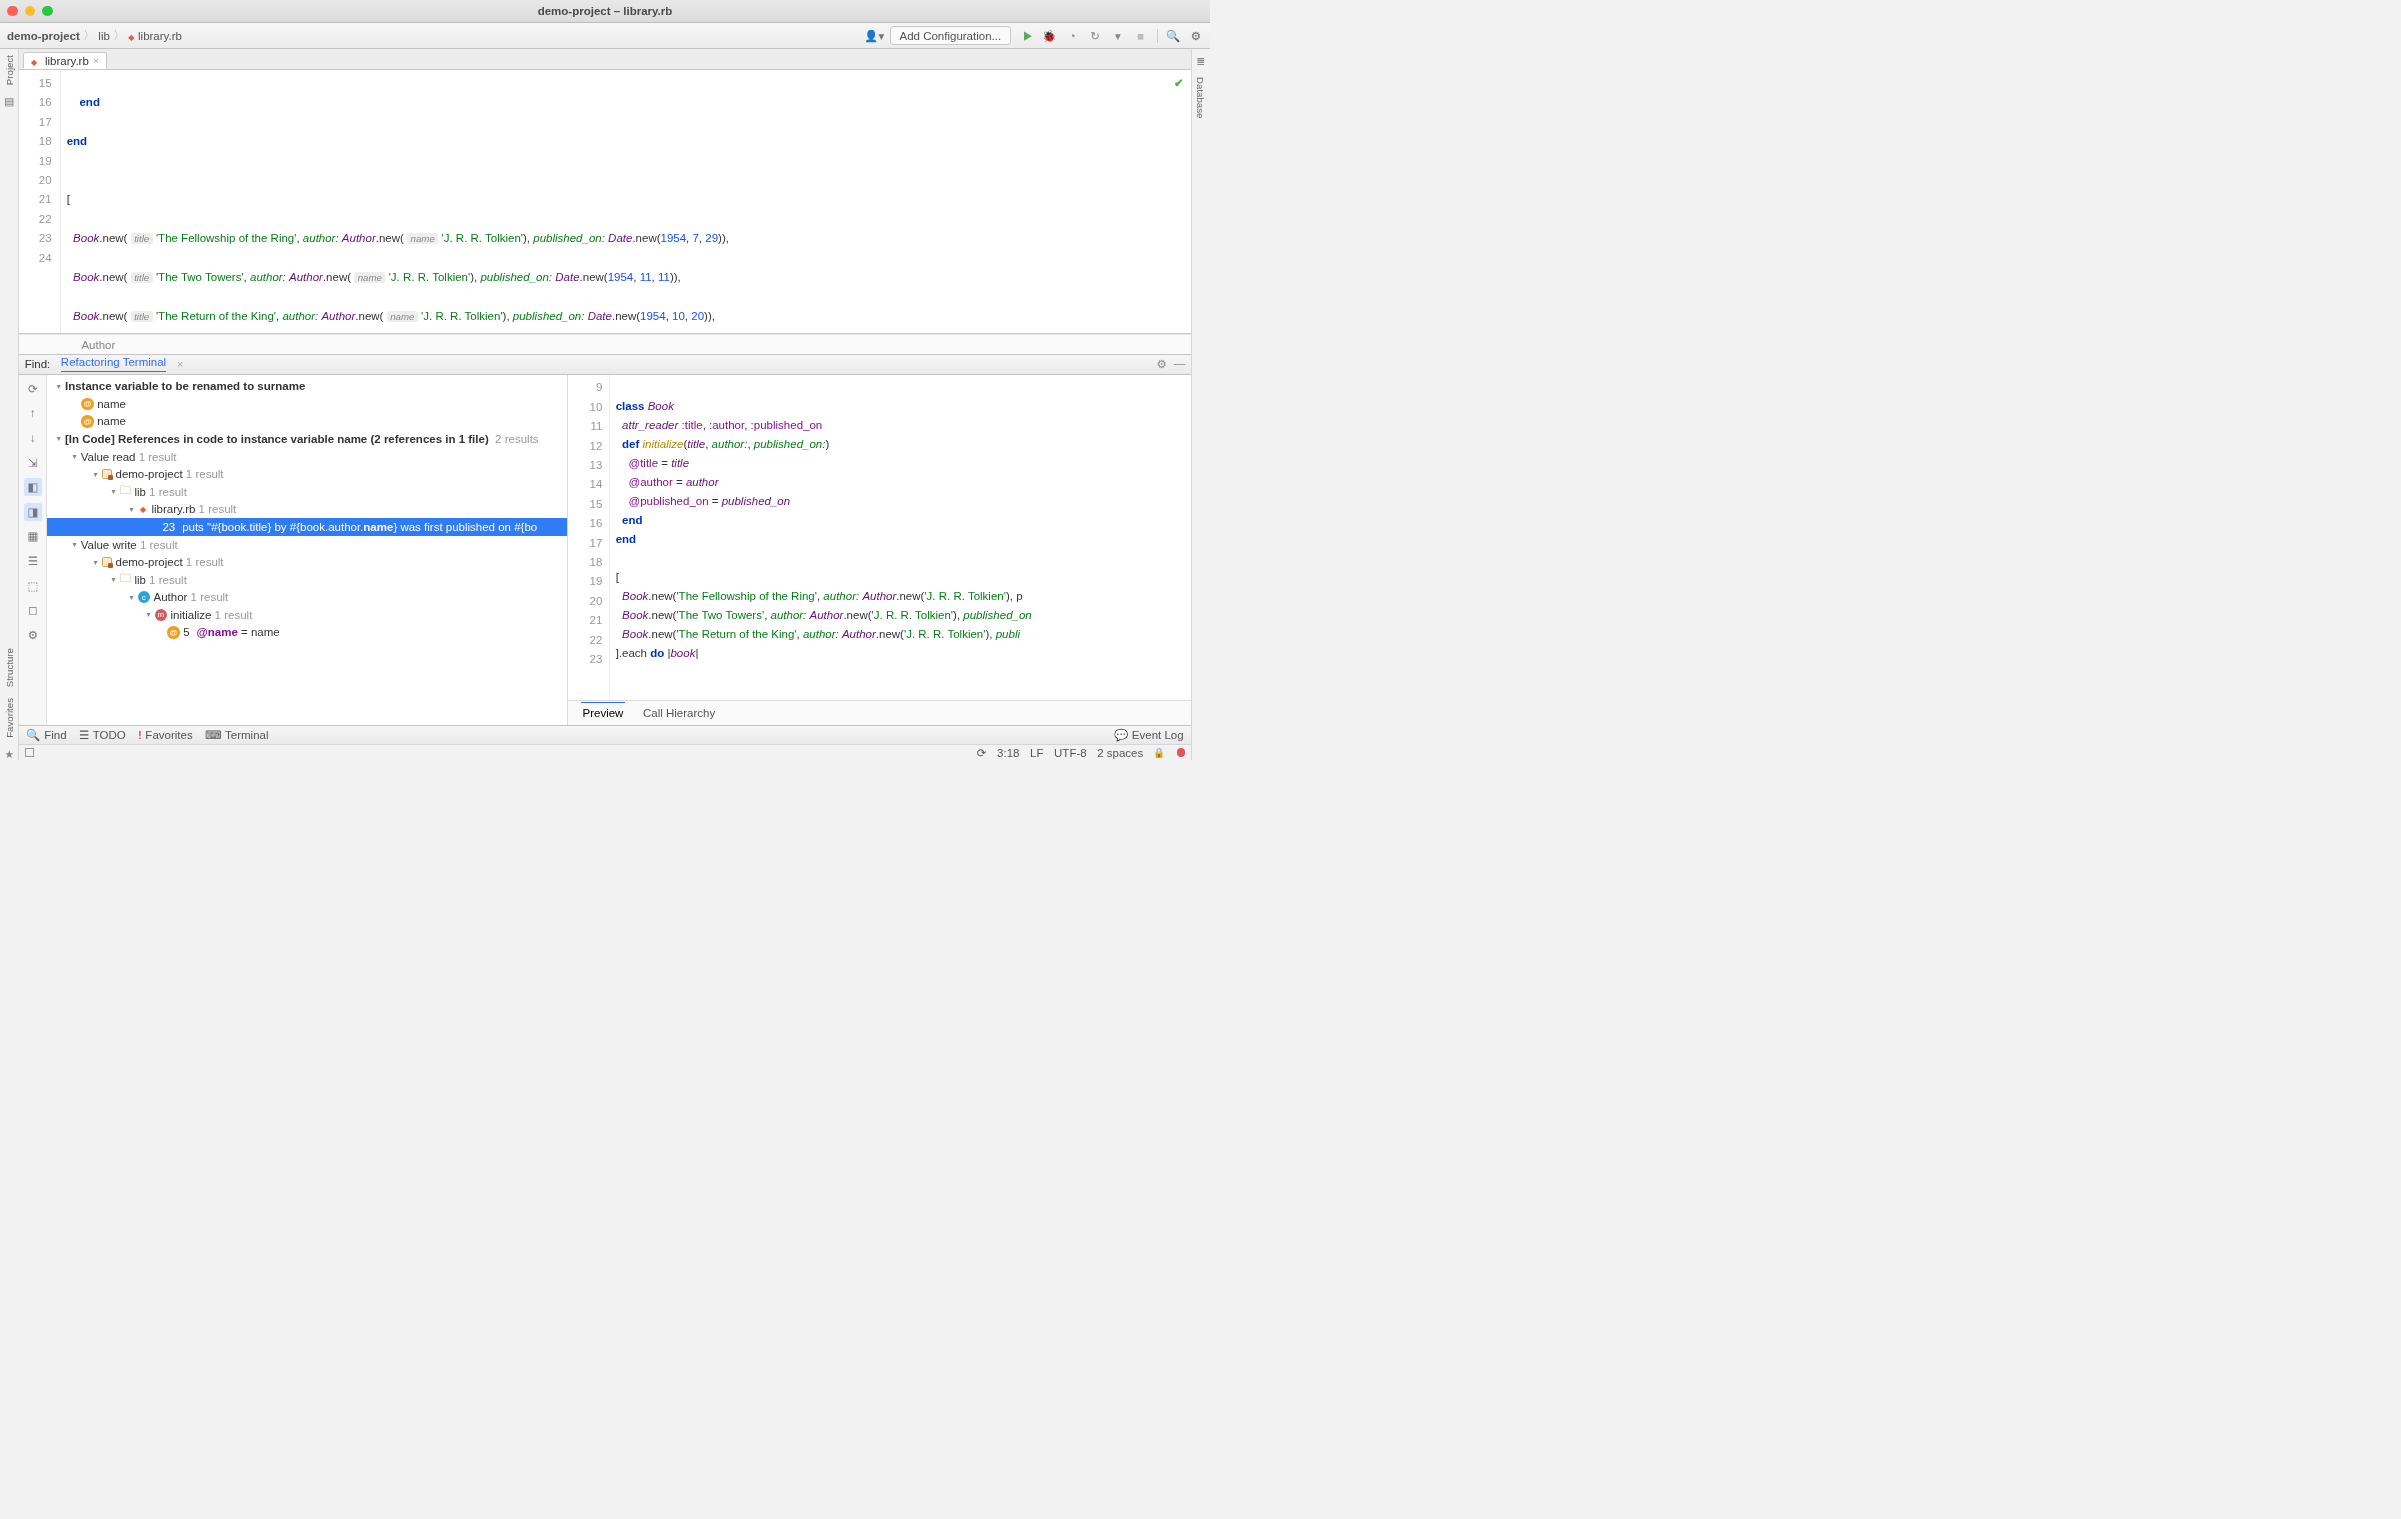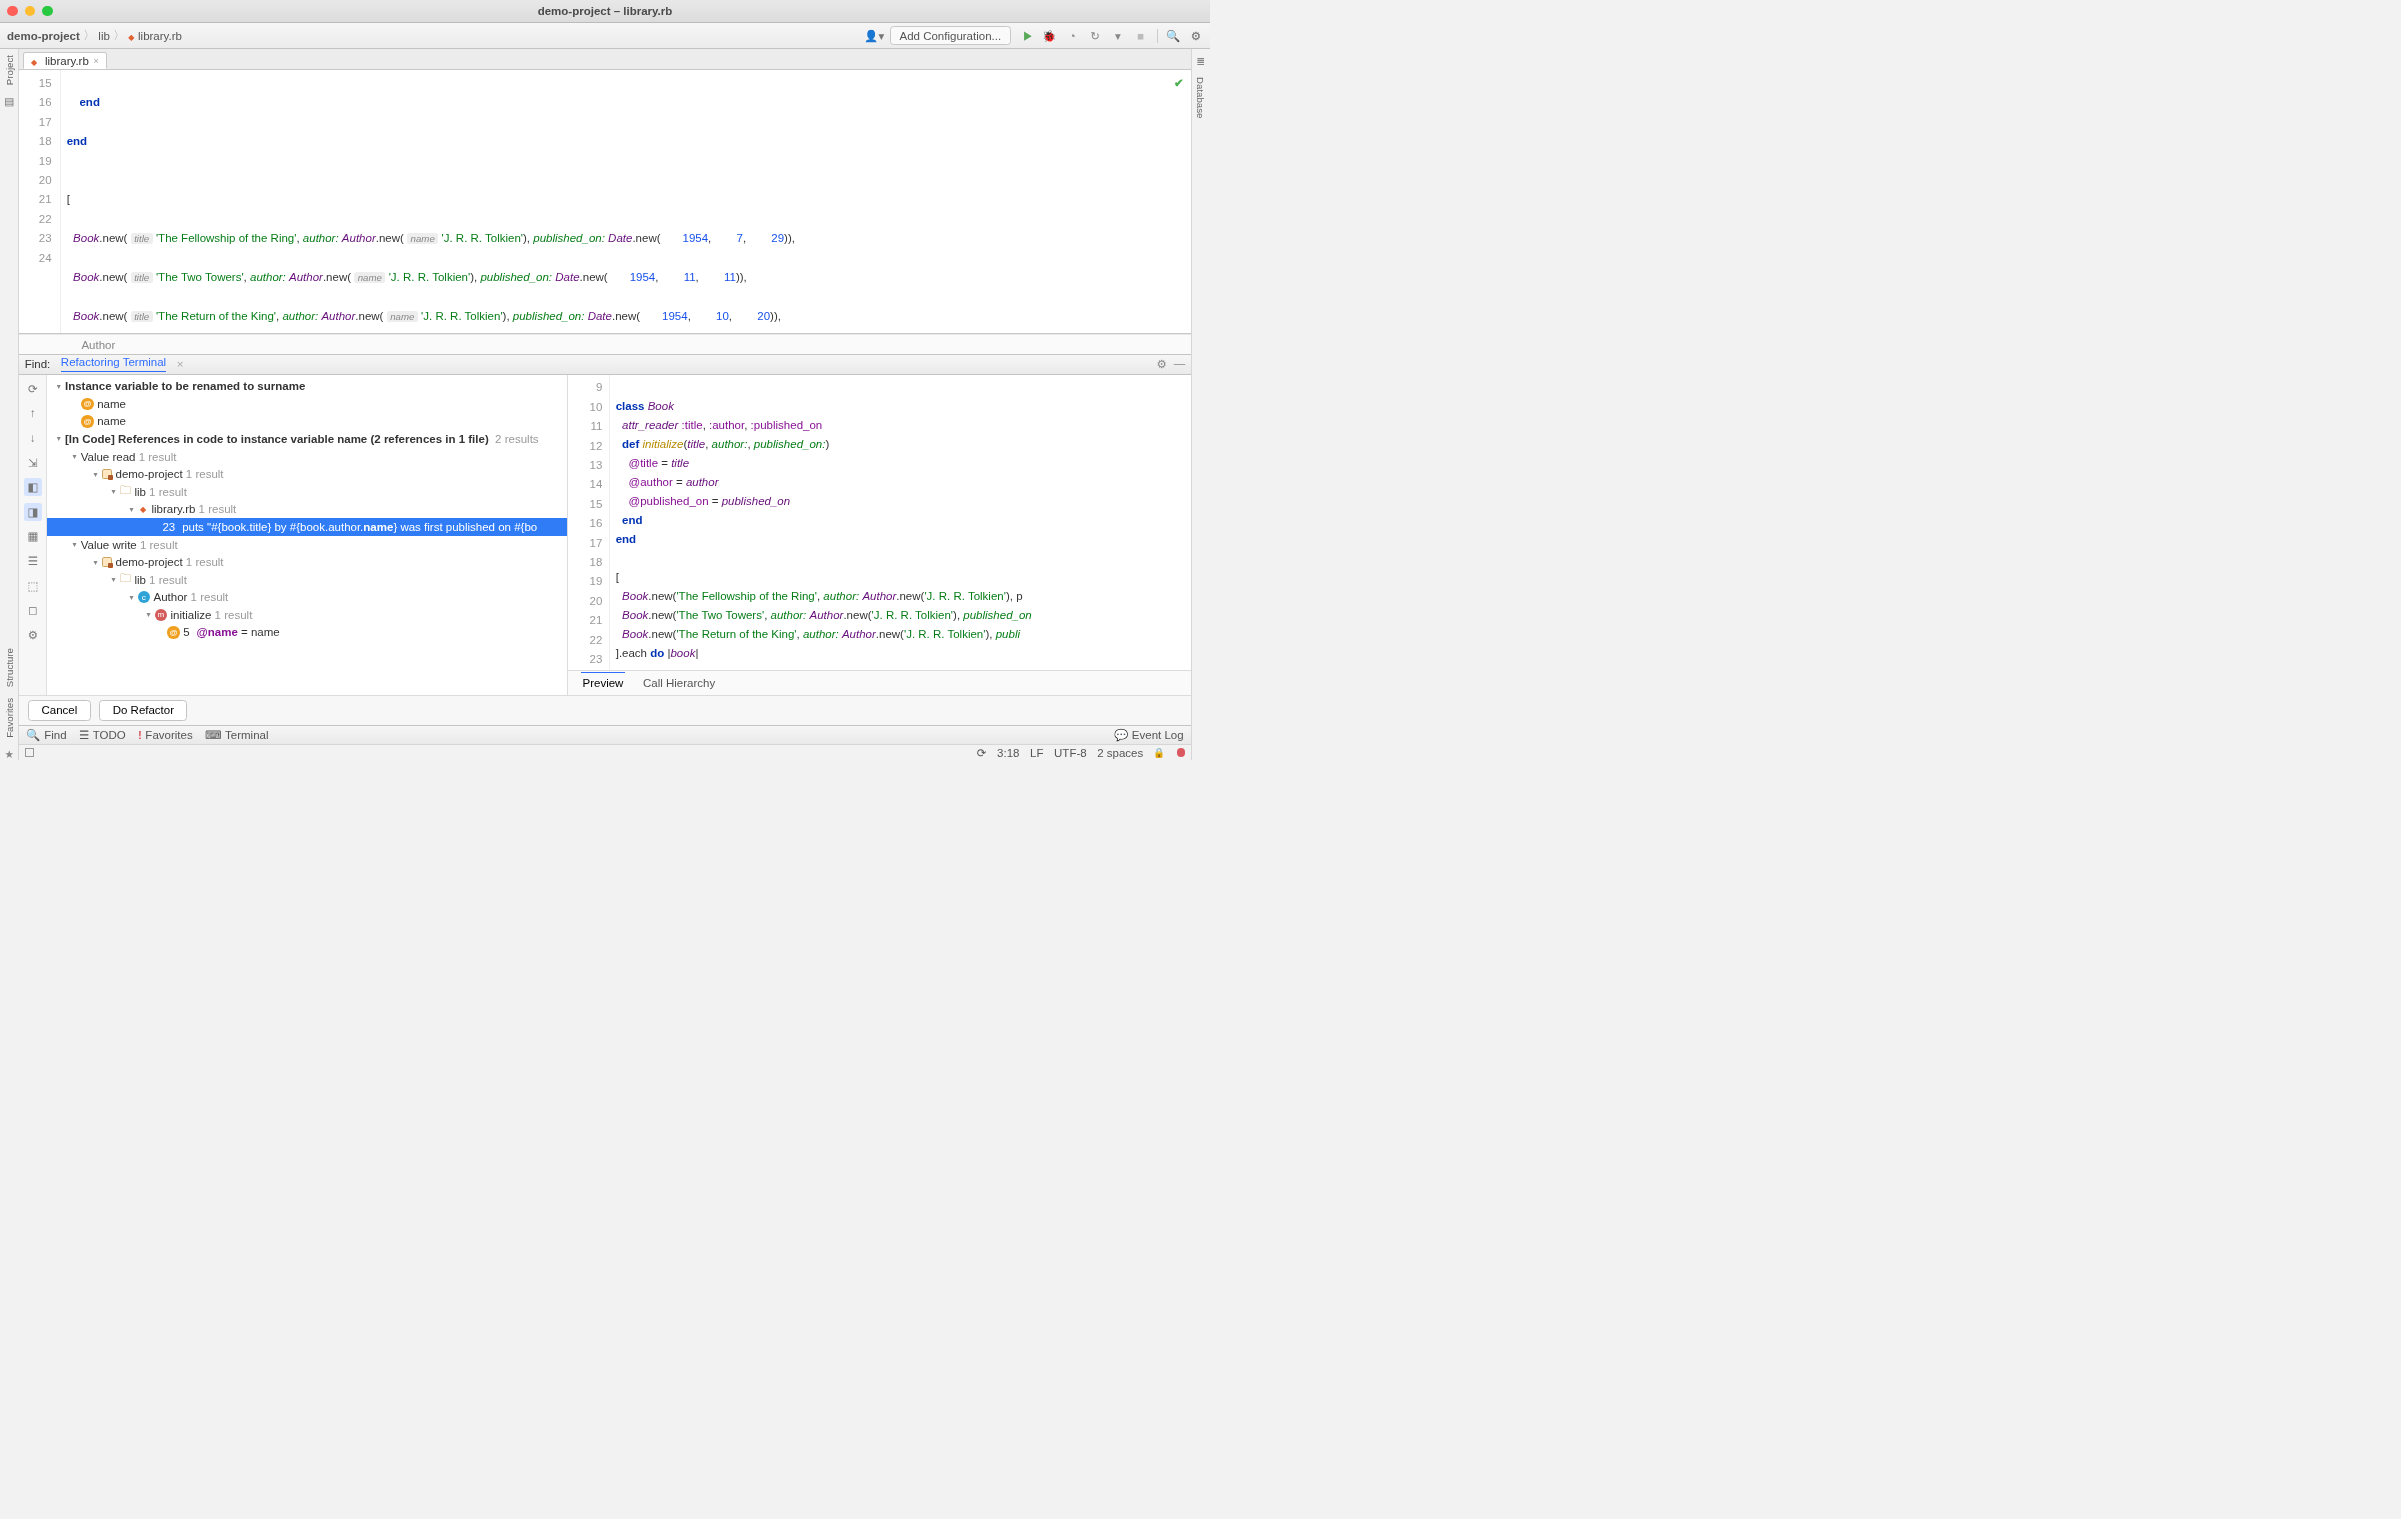--- a/index.html
+++ b/index.html
@@ -39,21 +39,21 @@
 .rb-ico-small { display:inline-block; width:10.6px; text-align:center; color:#e06333; font-size:8px; }
 
 .editor-wrap { flex: 0 0 264px; display:flex; background:#fff; border-bottom:0.9px solid #c8c8c8; min-height:0; position:relative;}
 .gutter { width: 42px; color:#999; text-align:right; padding:3.5px 8.8px 0 0; background:#fff; border-right:0.9px solid #eee; line-height:19.4px;}
 .code { flex:1; padding:3.5px 0 0 5.3px; line-height:19.4px; white-space:pre; overflow:hidden; position:relative;}
 .code .ok { position:absolute; top:3.5px; right:7px; color:#4caf50; font-weight:700;}
 .kw { color:#0033b3; font-weight:600;}
 .def { color:#871094;}
 .sym { color:#871094; }
 .str { color:#067d17; }
-.num { color:#1750eb;margin-left:22px; }
+.num { color:#1750eb; }
 .it { font-style: italic; color:#660e7a;}
 .op { color:#067d17; font-style:italic;}
 .hint { background:#eee; border-radius:2.6px; color:#888; padding:0 3.5px; font-style:italic; font-size:9.7px;}
 .code-row { position:relative; display:block; }
 .breadcrumb-bar { height:19.4px; border-top:0.9px solid #e8e8e8; background:#fafafa; color:#888; font-size:10.6px; padding-left:62px; display:flex; align-items:center;}
 
 
 .find-hdr { height:21px; background:linear-gradient(#f6f6f6,#eaeaea); border-top:0.9px solid #c4c4c4; border-bottom:0.9px solid #c4c4c4; display:flex; align-items:center; padding:0 5.3px; gap:10.6px; font-size:10.6px;}
 .find-hdr .title { color:#333; font-weight:500; }
 .find-hdr .active { color:#2e6cff; border-bottom:1.8px solid #2e6cff; padding-bottom:2.6px;}
@@ -291,24 +291,20 @@
 
           </div>
         </div>
         <div class="preview-tabs">
           <div class="pt active">Preview</div>
           <div class="pt">Call Hierarchy</div>
         </div>
       </div>
     </div>
 
-    <div class="btnbar">
-      <button>Cancel</button>
-      <button>Do Refactor</button>
-    </div>
 
     <div class="statusbar">
       <span class="sbtn">🔍 <span>Find</span></span>
       <span class="sbtn">☰ <span>TODO</span></span>
       <span class="sbtn">
           <span class="err-ico">!</span> 
           <span>Favorites</span>
         </span>
       <span class="sbtn">⌨ <span>Terminal</span></span>
       <div class="right">

